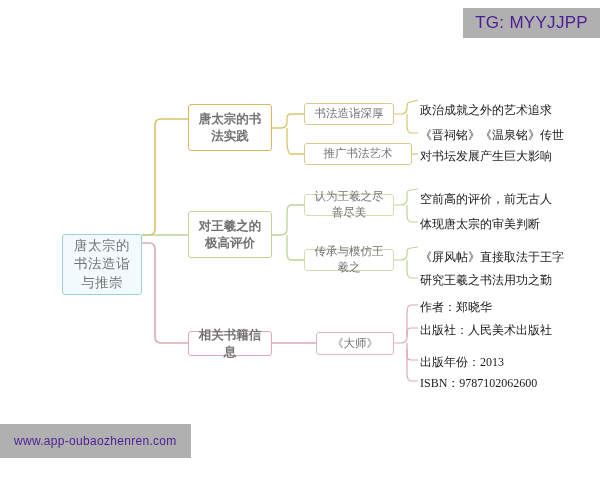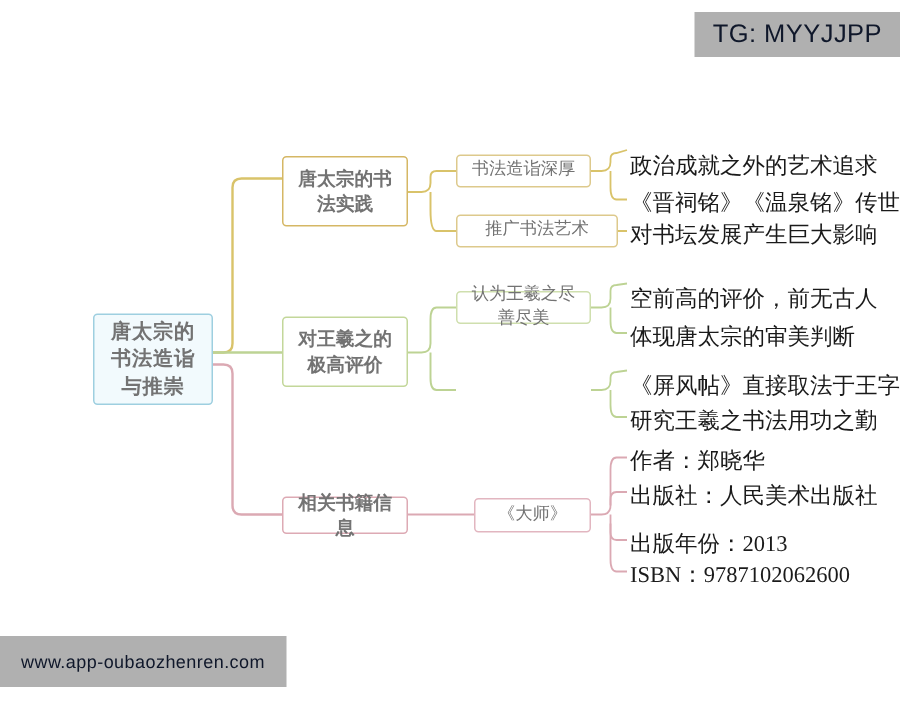--- a/index.html
+++ b/index.html
@@ -31,24 +31,25 @@
     justify-content: center;
     text-align: center;
     background: #ffffff;
     line-height: 1.35;
     color: #737373;
   }
   .node-root {
     border: 1.5px solid #9ecfe0;
     background: #f2fafd;
     border-radius: 3px;
-    font-weight: bold;
+    font-weight: normal;
     font-size: 13.5px;
     letter-spacing: 0.5px;
     padding: 4px 6px;
+    margin-top: 25px;
   }
   .node-b1 {
     border: 1.3px solid #d5b765;
     border-radius: 3px;
     font-size: 12.5px;
     font-weight: bold;
     padding: 3px 5px;
   }
   .node-b2 {
     border: 1.3px solid #c3d79a;
@@ -77,30 +78,30 @@
     padding: 2px 4px;
   }
   .node-sub3 {
     border: 1.1px solid #e2b6c0;
     border-radius: 3px;
     font-size: 11.5px;
     padding: 2px 4px;
   }
   .leaf {
     position: absolute;
-    font-size: 15px;
+    font-size: 12px;
     color: #1a1a1a;
     white-space: nowrap;
     line-height: 1;
     font-family: "Liberation Serif", "DejaVu Serif", serif;
   }
   .watermark {
     position: absolute;
     background: #b0b0b0;
-    color: #0f172a;
+    color: #4c1d95;
     font-family: "Liberation Sans", sans-serif;
     display: flex;
     align-items: center;
     letter-spacing: 0.3px;
   }
   #wm-top {
     right: 0px; top: 8px;
     height: 30px;
     padding: 0 12px;
     font-size: 17px;
@@ -171,20 +172,23 @@
   <div class="leaf" style="left:420px; top:150px;">对书坛发展产生巨大影响</div>
 
   <div class="node node-b2" style="left:188px; top:211px; width:84px; height:47px;">
     <span>对王羲之的极高评价</span>
   </div>
 
   <div class="node node-sub2" style="left:304px; top:194px; width:90px; height:22px;">
     <span>认为王羲之尽善尽美</span>
   </div>
 
+  <div class="node node-sub2" style="left:304px; top:249px; width:90px; height:22px;">
+    <span>传承与模仿王羲之</span>
+  </div>
 
   <div class="leaf" style="left:420px; top:193px;">空前高的评价，前无古人</div>
   <div class="leaf" style="left:420px; top:218px;text-align:center;">体现唐太宗的审美判断</div>
   <div class="leaf" style="left:420px; top:251px;">《屏风帖》直接取法于王字</div>
   <div class="leaf" style="left:420px; top:274px;">研究王羲之书法用功之勤</div>
 
   <div class="node node-b3" style="left:188px; top:331px; width:84px; height:25px;">
     <span>相关书籍信息</span>
   </div>
 

